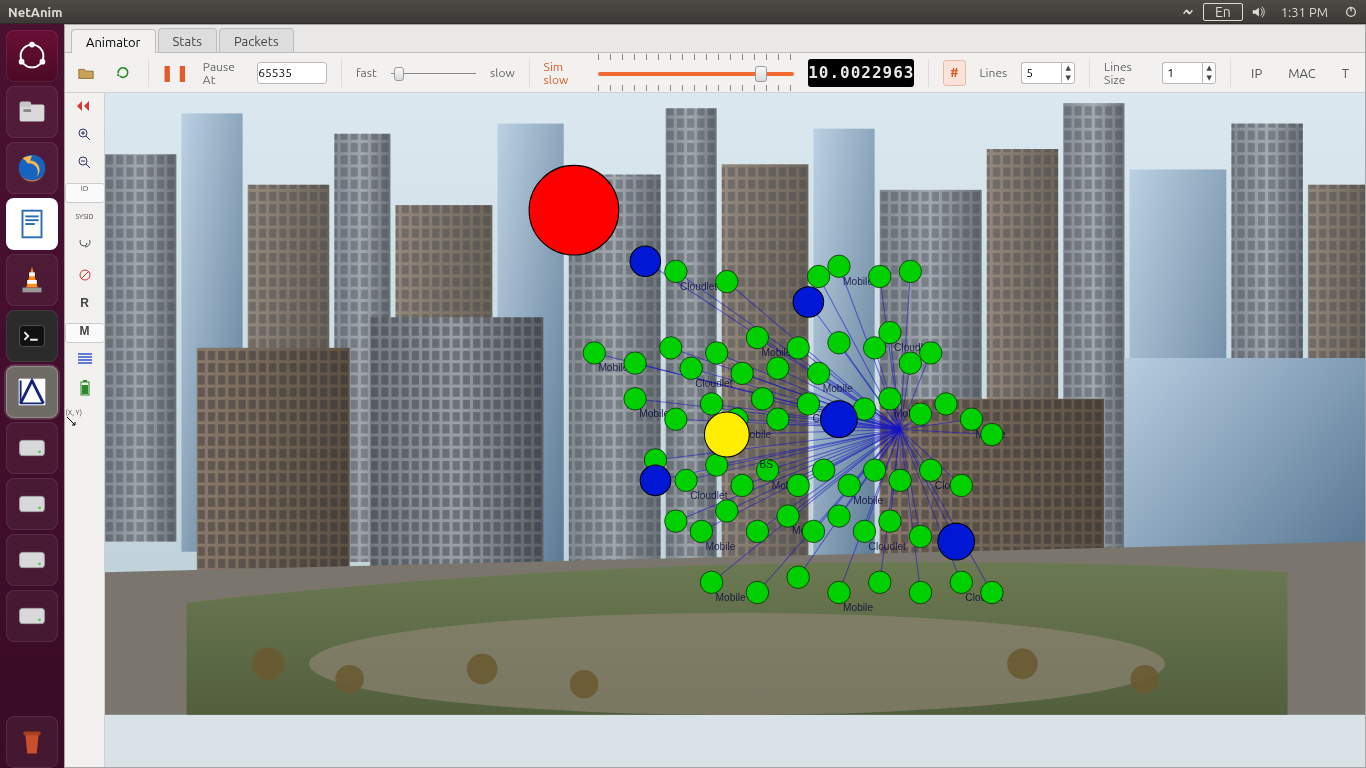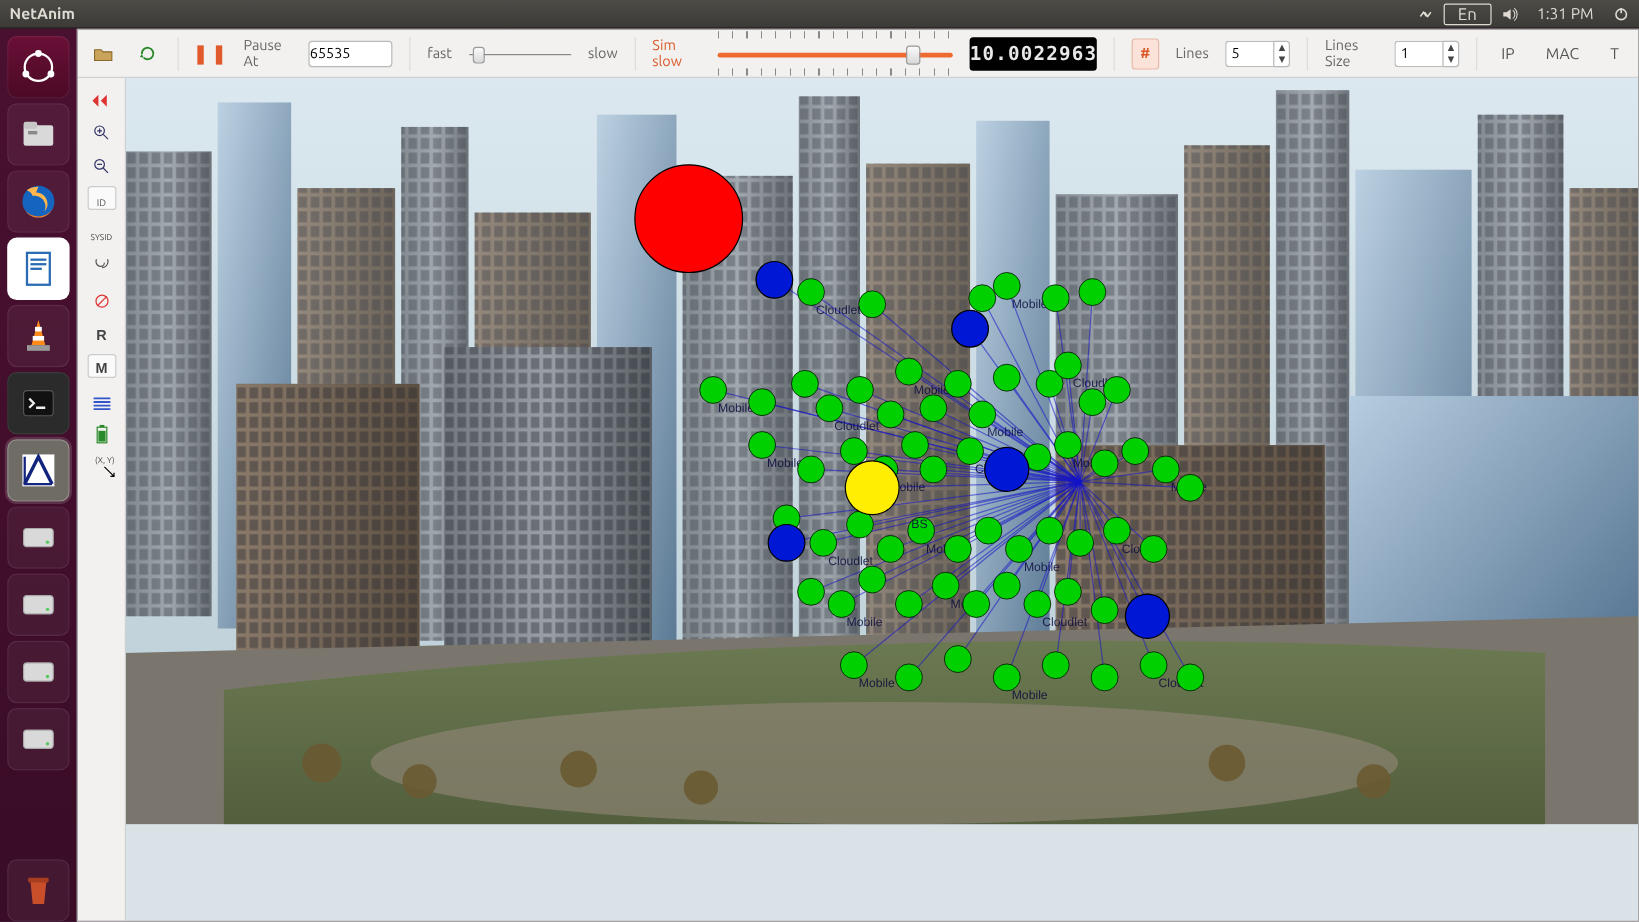--- a/index.html
+++ b/index.html
@@ -101,21 +101,21 @@
     font-size:7px; color:#444;}
   .txtbtn { padding:2px 6px; color:#555; font-size:13px; border-radius:3px; }
 
   
   .body { flex:1; display:flex; min-height:0; }
   .side {
     width:40px; background:#f2f1f0; border-right:1px solid #d0d0d0;
     display:flex; flex-direction:column; align-items:center; padding-top:6px; gap:8px;
     font-size:10px; color:#444;
   }
-  .side .sbtn { width:24px; height:20px; display:flex; align-items:flex-end; justify-content:center;
+  .side .sbtn { width:40px; height:20px; display:flex; align-items:flex-start; justify-content:center;
     border:1px solid transparent; border-radius:3px; }
   .side .letter { font: 600 12px sans-serif; }
 
   .canvas-wrap { flex:1; position:relative; overflow:hidden; background:#d9e2e7; }
   .bg-city { position:absolute; inset:0; }
   .overlay { position:absolute; inset:0; }
 
   .node-label {
     font: 10px sans-serif; fill: rgba(10,10,60,0.85); paint-order:stroke;
   }
@@ -232,20 +232,25 @@
   <div class="tile">
     <svg viewBox="0 0 40 40">
         <path d="M13 12h14l-2 20H15z" fill="#c94f2b"></path>
         <rect x="11" y="9" width="18" height="4" rx="1" fill="#a73e20"></rect>
       </svg>
   </div>
 </div>
 
 <div class="app">
 
+  <div class="tabbar">
+    <div class="tab active">Animator</div>
+    <div class="tab">Stats</div>
+    <div class="tab">Packets</div>
+  </div>
 
   <div class="toolbar">
     <div class="tbtn">
       <svg width="18" height="18" viewBox="0 0 20 20">
           <path d="M2 6h6l2 2h8v8H2z" fill="#caa35a" stroke="#8a6a2a"></path>
         </svg>
     </div>
     <div class="tbtn">
       <svg width="16" height="16" viewBox="0 0 20 20">
           <path d="M4 10a6 6 0 1 1 2 4" fill="none" stroke="#2a8a2a" stroke-width="2"></path>

